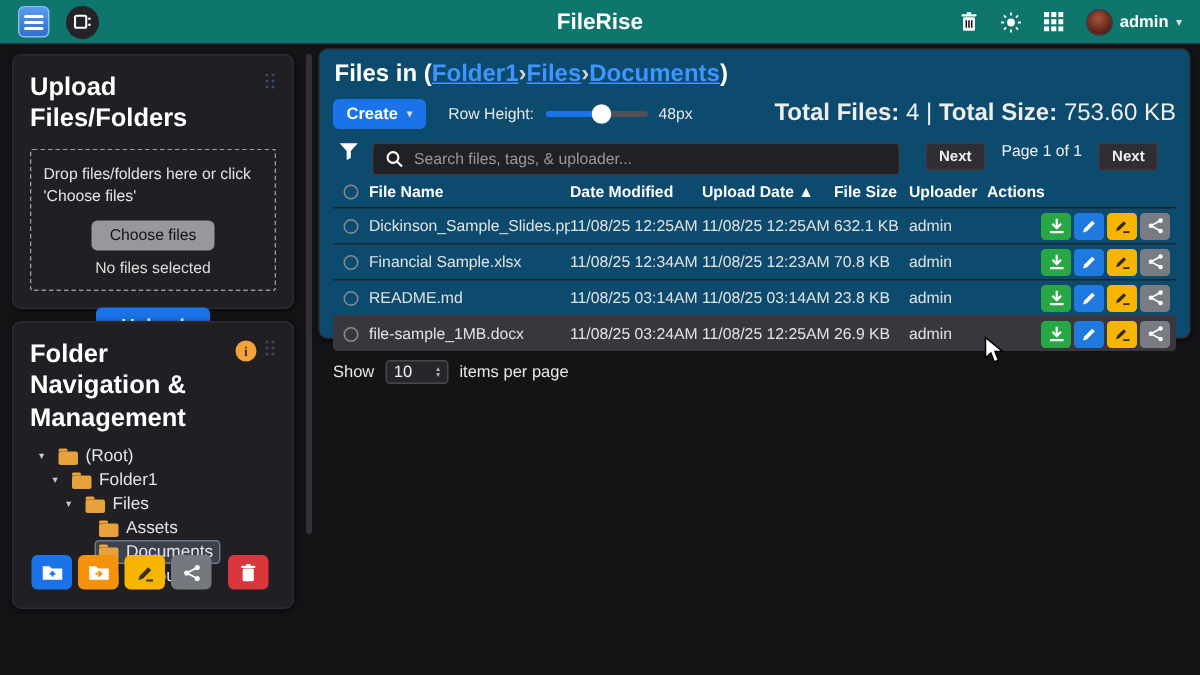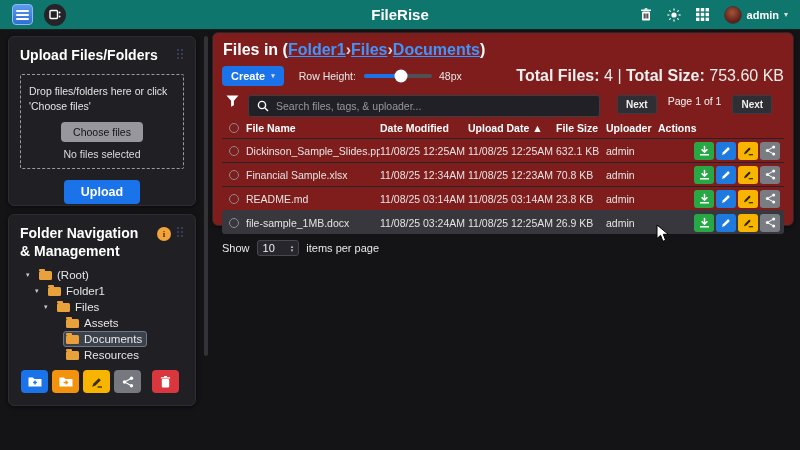--- a/index.html
+++ b/index.html
@@ -21,21 +21,21 @@
             background:radial-gradient(circle at 45% 35%, #a4543a 0%, #6e2a1e 55%, #2e0d0a 100%);
             border:1px solid #3c3c40; }
   .user-group { display:flex; align-items:center; gap:5px; }
   .user-name { font-size:11px; font-weight:bold; color:#fff; }
   .tiny-caret { font-size:8px; color:#ddd; }
 
   
   .card { position:absolute; background:#1f1f24; border:1px solid #2c2c32; border-radius:6px;
           box-shadow:0 1px 4px rgba(0,0,0,.55); }
   .card-head { display:flex; align-items:flex-start; }
-  .card-title { font-size:14px; font-weight:bold; color:#fff; line-height:1.25; }
+  .card-title { font-size:17px; font-weight:bold; color:#fff; line-height:1.25; }
   .dots { width:7px; height:11px; position:relative; opacity:.55; margin-left:auto; margin-top:2px; }
   .dots i { position:absolute; width:2px; height:2px; border-radius:50%; background:#4f6ea8;
             box-shadow:4px 0 #4f6ea8, 0 4px #4f6ea8, 4px 4px #4f6ea8, 0 8px #4f6ea8, 4px 8px #4f6ea8; }
 
   
   .upload-card { left:8px; top:36px; width:188px; height:170px; padding:10px 11px; }
   .dropzone { margin-top:9px; border:1px dashed #9b9b9f; border-radius:2px; padding:9px 8px 8px; }
   .dz-text { font-size:10.5px; color:#e4e4e4; line-height:1.45; }
   .choose-btn { display:block; margin:8px auto 6px; background:#97979d; color:#141416; border:none;
                 border-radius:4px; font-size:10.5px; padding:4px 12px; font-family:inherit; }
@@ -47,34 +47,34 @@
   .folder-card { left:8px; top:214px; width:188px; height:192px; padding:10px 11px; }
   .folder-card .card-title { width:124px; }
   .info-icon { width:14px; height:14px; border-radius:50%; background:#f2a33c; color:#503200;
                font-size:9px; font-weight:bold; display:flex; align-items:center; justify-content:center;
                margin-left:auto; margin-top:2px; font-family:"Liberation Serif",serif; }
   .info-icon::after { content:"i"; }
   .folder-card .dots { margin-left:6px; }
   .tree { margin-top:7px; padding-left:6px; }
   .tree-row { display:flex; align-items:center; height:16px; font-size:11.5px; color:#e6e6e6; }
   .tw { width:10px; font-size:7px; color:#c9c9c9; flex:none; }
-  .chip { display:flex; align-items:center; padding:1px 4px 1px 2px; border-radius:3px; border:1px solid transparent; }
+  .chip { display:flex; align-items:flex-end; padding:1px 4px 1px 2px; border-radius:3px; border:1px solid transparent; }
   .tree-row.selected .chip { background:#3c424c; border-color:#6d7788; }
   .fold { width:13px; height:9px; background:#e9a13b; border-radius:1.5px; position:relative; margin-right:5px; flex:none; }
   .fold::before { content:""; position:absolute; top:-2px; left:0; width:6px; height:2px; background:#e9a13b; border-radius:1px 1px 0 0; }
   .fbtn-row { position:absolute; left:12px; bottom:12px; display:flex; gap:4px; }
   .fbtn { width:27px; height:23px; border-radius:4px; border:none; display:flex; align-items:center; justify-content:center; }
   .fbtn.blue { background:#1a73e8; } .fbtn.orange { background:#f2920d; }
   .fbtn.yellow { background:#f7b500; } .fbtn.gray { background:#75797f; }
   .fbtn.red { background:#d9363e; margin-left:7px; }
 
   
   .scroll-strip { position:absolute; left:204px; top:36px; width:4px; height:320px;
                   background:#323237; border-radius:2px; }
-  .main-card { left:212px; top:32px; width:582px; height:194px; background:#7f1d1d; border-color:#26262b;
+  .main-card { left:212px; top:32px; width:582px; height:194px; background:#0c4a6e; border-color:#26262b;
                padding:5px 9px 0; }
   .heading { font-size:16px; font-weight:bold; color:#fff; margin:3px 0 7px 1px; white-space:nowrap; }
   .crumb-link { color:#3f95ff; text-decoration:underline; cursor:pointer; }
   .crumb-sep { color:#cfd5dd; font-weight:bold; }
 
   .toolbar { display:flex; align-items:center; height:20px; margin-bottom:9px; }
   .create-btn { background:#1a73e8; color:#fff; border:none; border-radius:4px; font-size:11px; font-weight:bold;
                 padding:4px 9px; display:flex; align-items:center; gap:6px; font-family:inherit; }
   .create-btn .tiny-caret { font-size:7px; }
   .rh-label { font-size:10.5px; margin-left:15px; color:#e8e8e8; }

